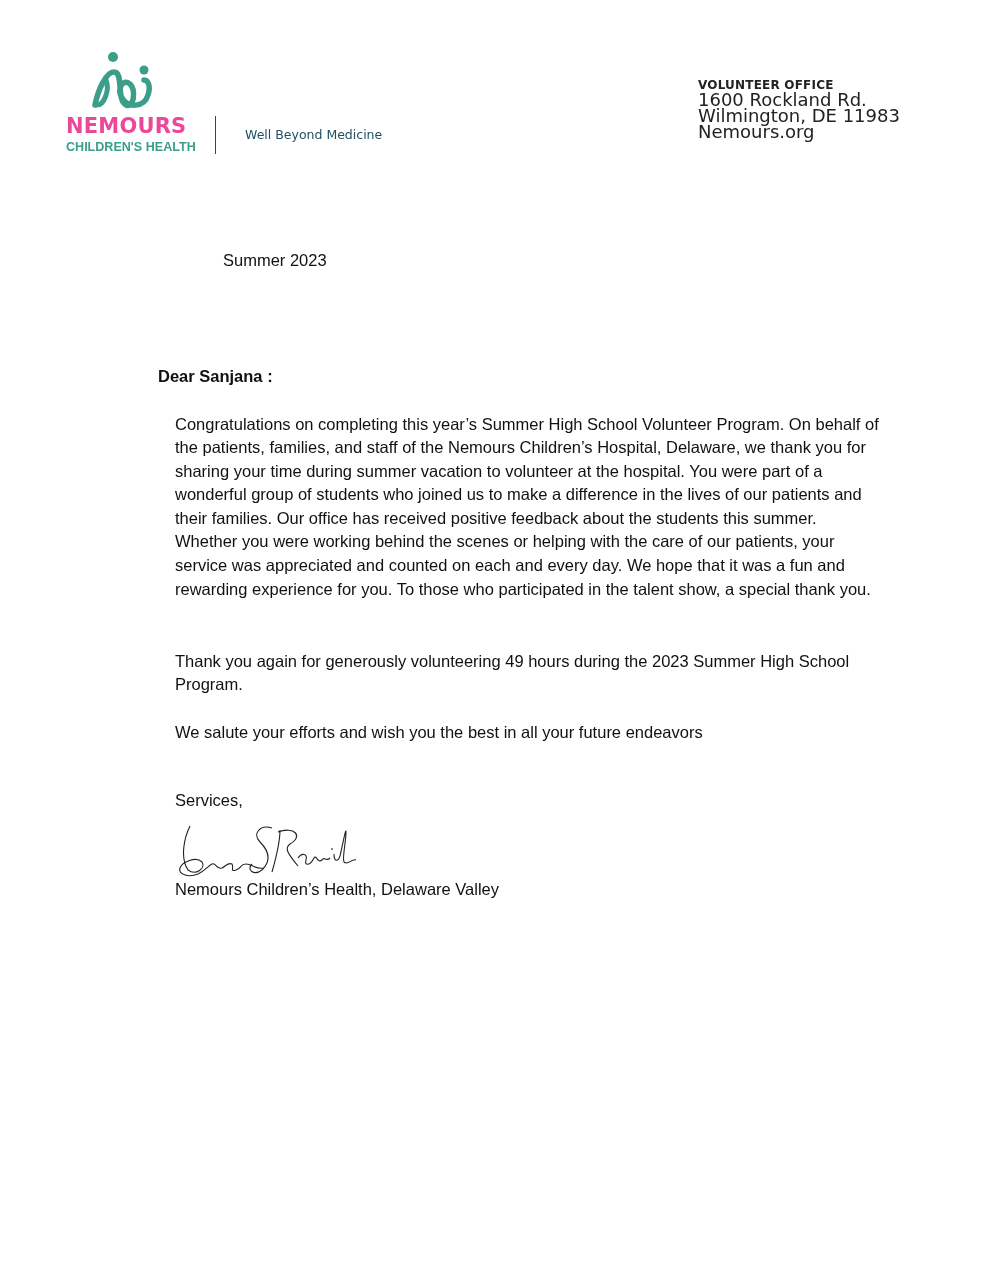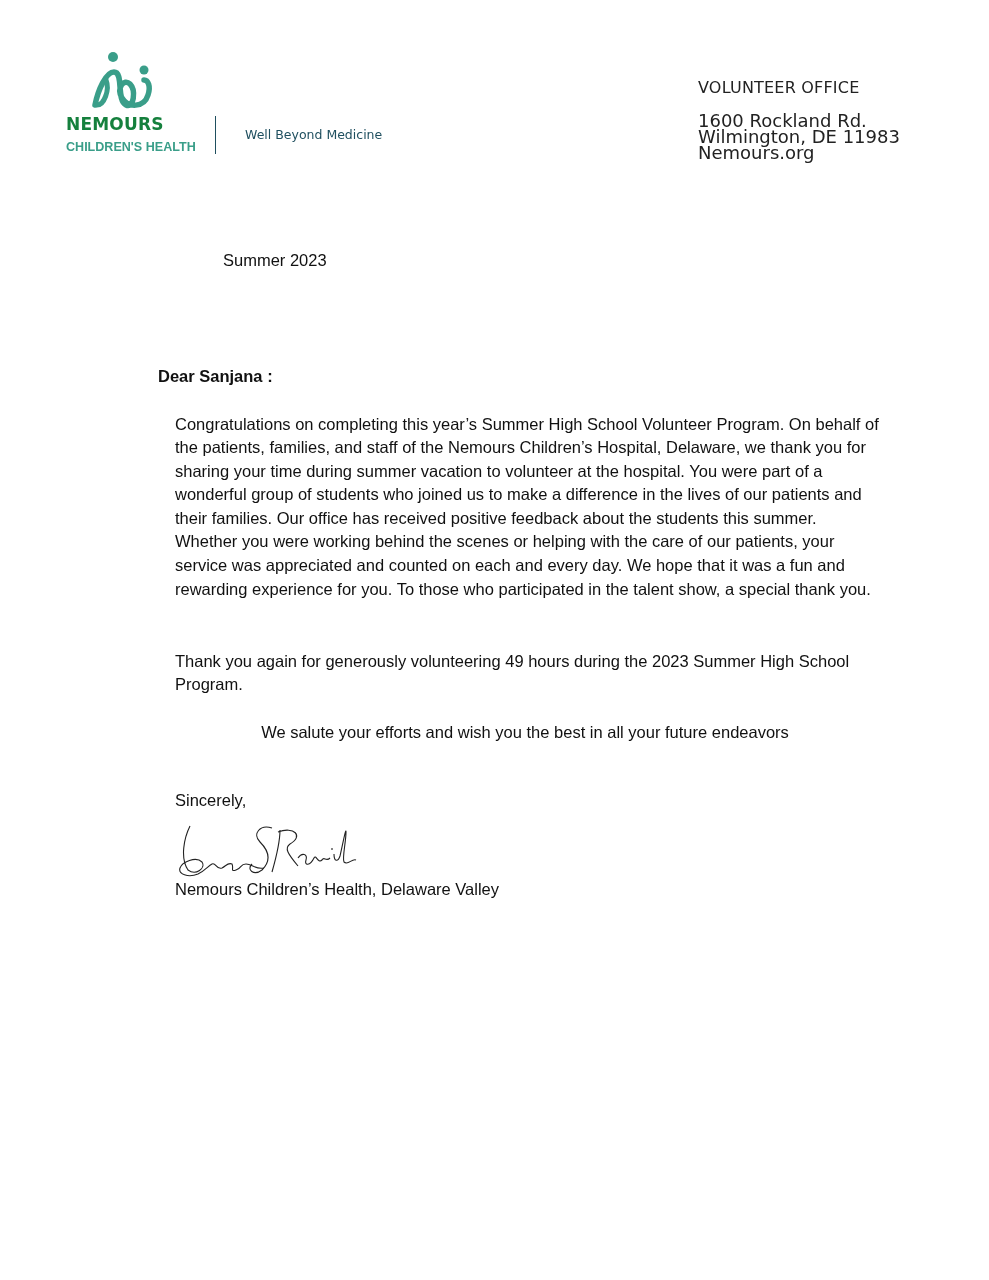--- a/index.html
+++ b/index.html
@@ -1,33 +1,33 @@
 <!DOCTYPE html>
 <html><head>
 <meta charset="utf-8">
 <style>
   html, body { margin:0; padding:0; background:#ffffff; }
   body { width:989px; height:1280px; position:relative; overflow:hidden;
          font-family:"Liberation Sans", sans-serif; color:#111; }
   .logo-mark { position:absolute; left:86px; top:50px; width:70px; height:62px; }
   .brand-name { position:absolute; left:66px; top:116px; font-family:"DejaVu Sans", sans-serif;
-                font-weight:bold; font-size:17px; letter-spacing:0.2px; color:#15803d; line-height:1; }
+                font-weight:bold; font-size:21px; letter-spacing:0.2px; color:#ec4899; line-height:1; }
   .brand-sub { position:absolute; left:66px; top:140px; font-family:"Liberation Sans", sans-serif;
                font-weight:bold; font-size:13.5px; color:#3a9e89; line-height:1; transform:scaleX(0.93); transform-origin:left; }
   .divider { position:absolute; left:215px; top:116px; width:1px; height:38px; background:#1f4f5f; }
   .tagline { position:absolute; left:245px; top:127px; font-family:"DejaVu Sans", sans-serif;
              font-size:12.5px; color:#1f4f5f;text-align:right; }
   .office { position:absolute; left:698px; top:78px; font-family:"DejaVu Sans", sans-serif; color:#222; }
-  .office-title { font-size:16px; font-weight:normal; letter-spacing:0.2px; margin-bottom:16px; }
+  .office-title { font-size:12px; font-weight:bold; letter-spacing:0.2px; }
   .office-line { font-size:18px; line-height:16px; }
   .date { position:absolute; left:175px; top:232px;margin-left:48px; }
   .salutation { position:absolute; left:158px; top:348px;font-weight:bold; }
   .body1 { position:absolute; left:175px; top:396px; width:705px; }
   .body2 { position:absolute; left:175px; top:633px; width:690px; }
-  .body3 { position:absolute; left:175px; top:704px; width:700px;text-align:center; }
+  .body3 { position:absolute; left:175px; top:704px; width:700px; }
   .closing { position:absolute; left:175px; top:772px; }
   .signature { position:absolute; left:176px; top:818px; width:182px; height:62px; }
   .signer { position:absolute; left:175px; top:878px; line-height:24px; }
   .txt { font-family:"Liberation Sans", sans-serif; font-size:16.5px; line-height:23.6px; color:#111; }
 </style>
 </head>
 <body>
 
 <div>
   <svg class="logo-mark" viewBox="0 0 70 62">
@@ -48,21 +48,21 @@
   <div class="office-line">Wilmington, DE 11983</div>
   <div class="office-line">Nemours.org</div>
 </div>
 
 <div>
   <p class="txt date">Summer 2023</p>
   <p class="txt salutation">Dear Sanjana :</p>
   <p class="txt body1">Congratulations on completing this year’s Summer High School Volunteer Program. On behalf of the patients, families, and staff of the Nemours Children’s Hospital, Delaware, we thank you for sharing your time during summer vacation to volunteer at the hospital. You were part of a wonderful group of students who joined us to make a difference in the lives of our patients and their families. Our office has received positive feedback about the students this summer. Whether you were working behind the scenes or helping with the care of our patients, your service was appreciated and counted on each and every day. We hope that it was a fun and rewarding experience for you.  To those who participated in the talent show, a special thank you.</p>
   <p class="txt body2">Thank you again for generously volunteering 49 hours during the 2023 Summer High School Program.</p>
   <p class="txt body3">We salute your efforts and wish you the best in all your future endeavors</p>
-  <p class="txt closing">Sincerely,</p>
+  <p class="txt closing">Services,</p>
 
   <svg class="signature" viewBox="0 0 182 62">
     <path d="M14 8 C 8 20, 4 40, 12 52 C 20 58, 30 50, 26 44 C 20 38, 6 44, 4 50 C 2 56, 12 60, 22 56
              C 30 52, 32 48, 36 46 C 40 44, 40 52, 46 50 C 50 48, 52 44, 56 46 C 58 50, 54 54, 60 52
              C 66 50, 64 46, 70 46 C 76 46, 80 52, 88 50" fill="none" stroke="#222" stroke-width="1.1"></path>
     <path d="M96 10 C 84 6, 76 16, 84 24 C 92 32, 96 42, 86 52 C 78 58, 70 52, 76 46" fill="none" stroke="#222" stroke-width="1.1"></path>
     <path d="M104 12 C 104 24, 100 40, 96 54 M102 14 C 118 8, 128 18, 114 26 C 108 30, 112 36, 122 48" fill="none" stroke="#222" stroke-width="1.1"></path>
     <path d="M122 40 C 126 34, 132 36, 130 42 C 128 48, 134 48, 138 40 C 140 36, 142 46, 146 42
              C 148 38, 150 44, 154 40 M156 30 L 156 32 M158 36 C 158 44, 162 44, 164 38
              C 166 30, 170 8, 170 14 C 170 24, 166 40, 168 44 C 172 48, 176 40, 180 42" fill="none" stroke="#222" stroke-width="1.1"></path>

